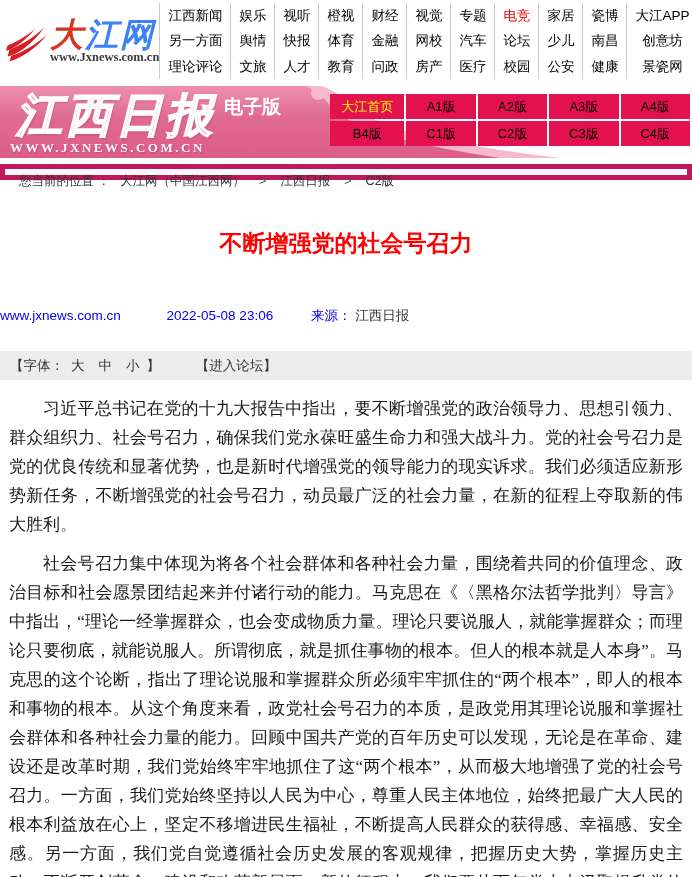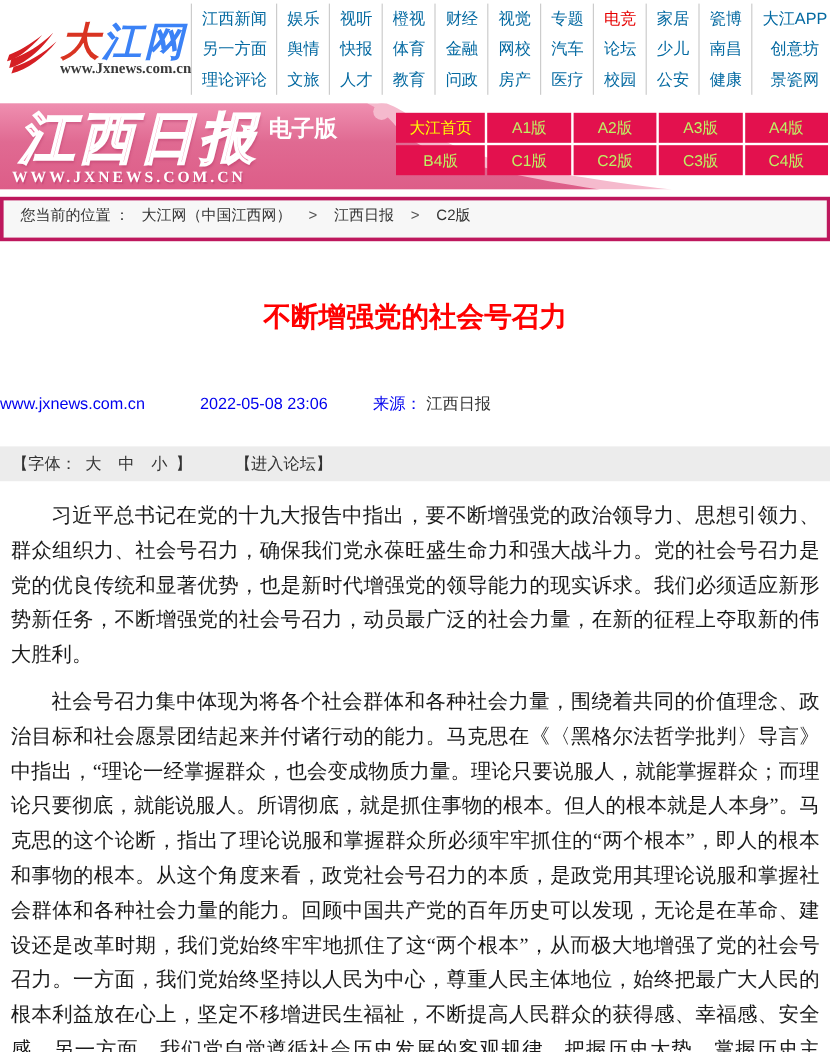--- a/index.html
+++ b/index.html
@@ -14,50 +14,50 @@
   .logo { width:166px; position:relative; display:flex; align-items:center; padding-left:4px; cursor:pointer; }
   .logo-swoosh { width:44px; height:46px; margin-right:2px; flex:0 0 auto; }
   .logo-txt-wrap { display:flex; flex-direction:column; }
   .logo-cn { font-size:33px; font-weight:bold; font-style:italic; line-height:34px; font-family:"DejaVu Serif", serif; letter-spacing:2px; }
   .lg-da { color:#d93422; }
   .lg-jw { color:#3b82f6; }
   .logo-url { font-family:"Liberation Serif", serif; font-weight:bold; color:#3a3a3a; font-size:12.5px; margin-top:-2px; }
 
   .top-nav { flex:1; display:flex; padding:3px 0; }
   .nav-col { display:flex; flex-direction:column; justify-content:space-around; border-left:1px solid #ccc; }
-  .nav-item { display:block; padding:0 8px; font-size:13.5px; color:#0369a1; text-align:center; line-height:25px; white-space:nowrap; cursor:pointer; text-decoration:none; }
+  .nav-item { display:block; padding:0 8px; font-size:13.5px; color:#000000; text-align:center; line-height:25px; white-space:nowrap; cursor:pointer; text-decoration:none; }
   .nav-item.hl { color:#e60000; }
 
   
   .banner { position:relative; height:72px; margin-top:4px; }
   .banner-bg { position:absolute; inset:0; width:100%; height:100%; }
   .paper-name {
     position:absolute; left:16px; top:0px;
     font-size:46px; font-weight:bold; font-style:italic; line-height:58px;
     font-family:"DejaVu Serif", serif; color:#ee7aa2;
     -webkit-text-stroke:1.5px #ffffff; letter-spacing:4px;
     text-shadow:1px 2px 2px rgba(170,40,90,.35);
   }
   .ezine { position:absolute; left:224px; top:8px; color:#fff; font-weight:bold; font-size:19px; }
   .banner-url {
     position:absolute; left:10px; bottom:2px; color:#fff; font-weight:bold;
     font-size:13px; letter-spacing:2.5px; font-family:"Liberation Serif", serif;
     text-shadow:1px 1px 1px rgba(190,60,110,.65);
   }
   .pages { position:absolute; left:328px; top:6px; border-collapse:separate; border-spacing:2px; }
   .pages td {
-    background:#e3114e; color:#bef264; width:81px; height:25px;
+    background:#e3114e; color:#000000; width:81px; height:25px;
     text-align:center; font-size:13px; cursor:pointer; white-space:nowrap;
   }
   .pages td.active { color:#ffff00; }
 
   
   .breadcrumb {
-    margin-top:6px; height:37px; line-height:25px; background:#f7f7f7;
-    border:3px solid #be185d; font-size:12.5px; color:#333; padding-left:14px;
+    margin-top:6px; height:16px; line-height:25px; background:#f7f7f7;
+    border:5px solid #be185d; font-size:12.5px; color:#333; padding-left:14px;
   }
   .crumb { color:#333; margin:0 10px; cursor:pointer; text-decoration:none; }
   .crumb-sep { color:#555; margin:0 4px; }
 
   
   .article-title { margin-top:48px; text-align:center; color:#ff0000; font-size:23px; font-weight:bold; }
   .article-meta { margin-top:48px; text-align:left; font-size:13.5px; color:#333; }
   .m-url { color:#0000ee; cursor:pointer; }
   .m-date { color:#0000ee; margin-left:42px; }
   .m-srcl { color:#0000ee; margin-left:34px; }

